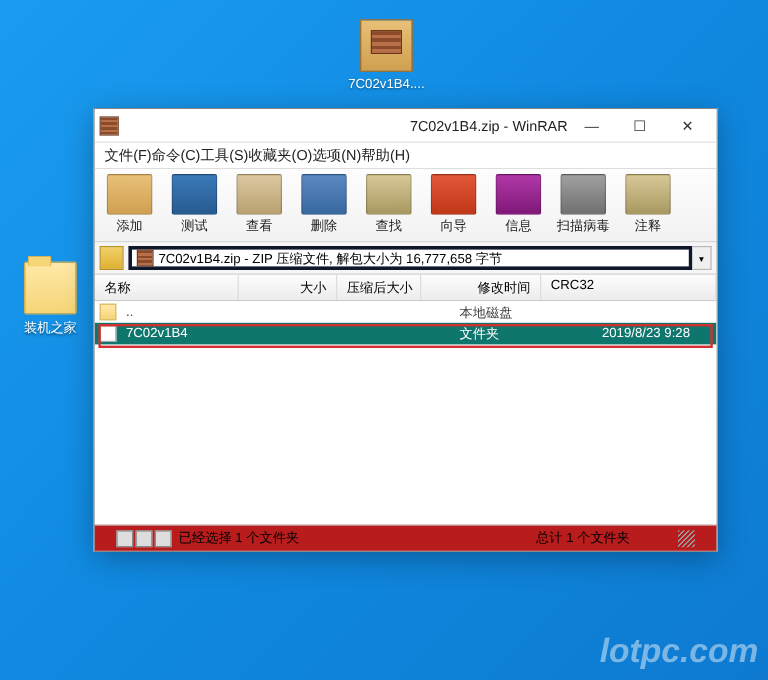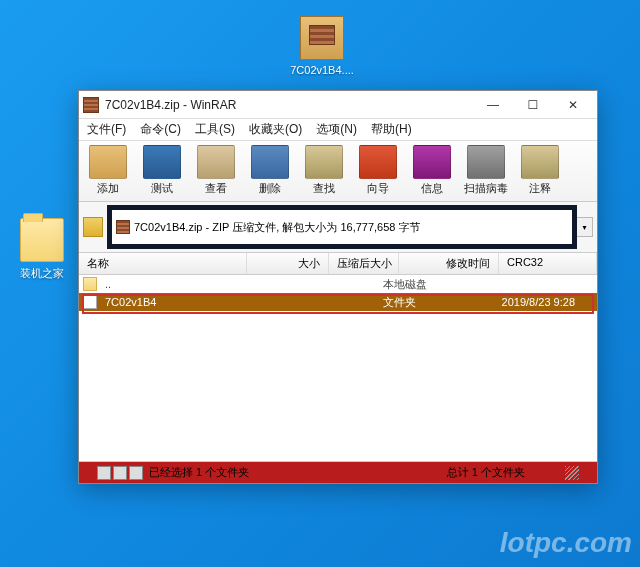--- a/index.html
+++ b/index.html
@@ -15,59 +15,59 @@
 .zip-ico { background: linear-gradient(#e8c078,#d0a050); border:1px solid #a07030; position:relative; }
 .zip-ico::before { content:""; position:absolute; top:8px; left:8px; right:8px; height:18px;
   background: repeating-linear-gradient(#8b4a2a 0 3px,#b8704a 3px 6px); border:1px solid #6a3818;}
 .folder-ico { background: linear-gradient(#ffe9a8,#f5d576); border:1px solid #d8b050; border-radius:2px; position:relative;}
 .folder-ico::before{content:"";position:absolute;top:-6px;left:2px;width:18px;height:8px;background:#f5d576;border:1px solid #d8b050;border-bottom:none;border-radius:2px 2px 0 0;}
 
 .window {
   position: absolute; left: 78px; top: 90px; width: 520px;
   background: #fff; border: 1px solid #888; box-shadow: 0 6px 24px rgba(0,0,0,.3);
 }
-.titlebar { height: 28px; display:flex; align-items:center; padding:0 4px; background:#fff; border-bottom:1px solid #ddd;}
+.titlebar { height: 28px; display:flex; align-items:center; padding:0 4px; background:#fff; border-bottom:1px solid #ddd;text-align:right;}
 .titlebar .tico { width:16px; height:16px; margin-right:6px; background:repeating-linear-gradient(#8b4a2a 0 2px,#b8704a 2px 4px); border:1px solid #6a3818;}
 .titlebar .ttxt { flex:1; font-size:12px; color:#222;}
 .winbtn { width:40px; height:24px; display:flex; align-items:center; justify-content:center; font-size:12px; color:#333;}
-.menubar { height:22px; display:flex; align-items:center; gap:14px; padding:0 8px; font-size:12px; background:#fff; border-bottom:1px solid #ddd; }
+.menubar { height:22px; display:flex; align-items:center; padding:0 8px; font-size:12px; background:#fff; border-bottom:1px solid #ddd; }
 .menubar span { color:#222; }
 
 .toolbar { display:flex; background:linear-gradient(#fdfdfd,#f2f2f2); border-bottom:1px solid #ccc; padding:2px 2px; overflow:hidden;}
 .tbtn { width:54px; text-align:center; padding:2px 0 3px;}
 .tbtn .tic { width:38px; height:34px; margin:0 auto 2px; border:1px solid rgba(0,0,0,.2); border-radius:2px;}
 .tbtn .tlb { font-size:11px; color:#222; white-space:nowrap;}
 .ic-add{background:linear-gradient(#e8c078,#d0a050);}
 .ic-ext{background:linear-gradient(#f0d068,#e0b030);}
 .ic-test{background:linear-gradient(#3a7ab8,#285a90);}
 .ic-view{background:linear-gradient(#dcc8a0,#b8a070);}
 .ic-del{background:linear-gradient(#5a8ac0,#3868a0);}
 .ic-find{background:linear-gradient(#d8c898,#a89860);}
 .ic-wiz{background:linear-gradient(#e05838,#c03818);}
 .ic-info{background:linear-gradient(#b038a8,#801878);}
 .ic-scan{background:linear-gradient(#a0a0a0,#707070);}
 .ic-note{background:linear-gradient(#d8c898,#a89860);}
 
 .addrbar { display:flex; align-items:center; padding:3px 4px; background:#f6f6f6; border-bottom:1px solid #ccc;}
 .addrbar .up { width:20px; height:20px; margin-right:4px; background:linear-gradient(#f0d068,#e0b030); border:1px solid #b89020;}
-.addrbar .path { flex:1; height:20px; border:5px solid #0f172a; background:#fff; display:flex; align-items:center; padding:17px 4px; font-size:11px;}
+.addrbar .path { flex:1; height:20px; border:3px solid #0f172a; background:#fff; display:flex; align-items:center; padding:5px 4px; font-size:11px;}
 .addrbar .path .pico{width:14px;height:14px;margin-right:4px;background:repeating-linear-gradient(#8b4a2a 0 2px,#b8704a 2px 4px);border:1px solid #6a3818;}
 .addrbar .dd{width:16px;height:20px;border:1px solid #b8b8b8;border-left:none;background:#f0f0f0;display:flex;align-items:center;justify-content:center;font-size:8px;}
 
 .listhdr { display:flex; height:22px; background:linear-gradient(#fdfdfd,#ececec); border-bottom:1px solid #ccc; font-size:11px;}
 .listhdr div { padding:3px 8px; border-right:1px solid #ddd; overflow:hidden; white-space:nowrap;}
-.col-name{width:168px;} .col-size{width:82px;text-align:right;} .col-comp{width:70px;} .col-type{width:100px;} .col-date{width:100px;text-align:right;} .col-crc{flex:1;}
+.col-name{width:120px;} .col-size{width:82px;text-align:right;} .col-comp{width:70px;} .col-type{width:100px;} .col-date{width:100px;text-align:right;} .col-crc{flex:1;}
 
 .listbody { height:186px; background:#fff; overflow:hidden; font-size:11px; position:relative;}
 .row { display:flex; height:18px; align-items:center;}
 .row .cico{width:14px;height:14px;margin:0 4px;}
 .row.parent .cico{background:linear-gradient(#ffe9a8,#f5d576);border:1px solid #d8b050;}
 .row.parent .cell{color:#444;}
 .row .cell{padding:0 4px;overflow:hidden;white-space:nowrap;}
-.row.sel{background:#a16207;color:#fff;}
+.row.sel{background:#0f766e;color:#fff;}
 .row.sel .cico{background:#fff;border:1px solid #aaa;}
 .hlbox{position:absolute;left:3px;top:19px;right:3px;height:20px;border:2px solid #d03030;pointer-events:none;}
 
 .statusbar{display:flex;align-items:center;height:22px;border-top:1px solid #ccc;background:#b91c1c;font-size:11px;padding:0 18px;}
 .statusbar .sico{display:flex;gap:2px;margin-right:6px;}
 .statusbar .sico span{width:14px;height:14px;border:1px solid #888;background:#ddd;}
 .statusbar .stxt{flex:1;}
 .statusbar .stot{padding-right:40px;}
 .statusbar .grip{width:14px;height:14px;background:repeating-linear-gradient(135deg,#999 0 1px,transparent 1px 3px);}
 

